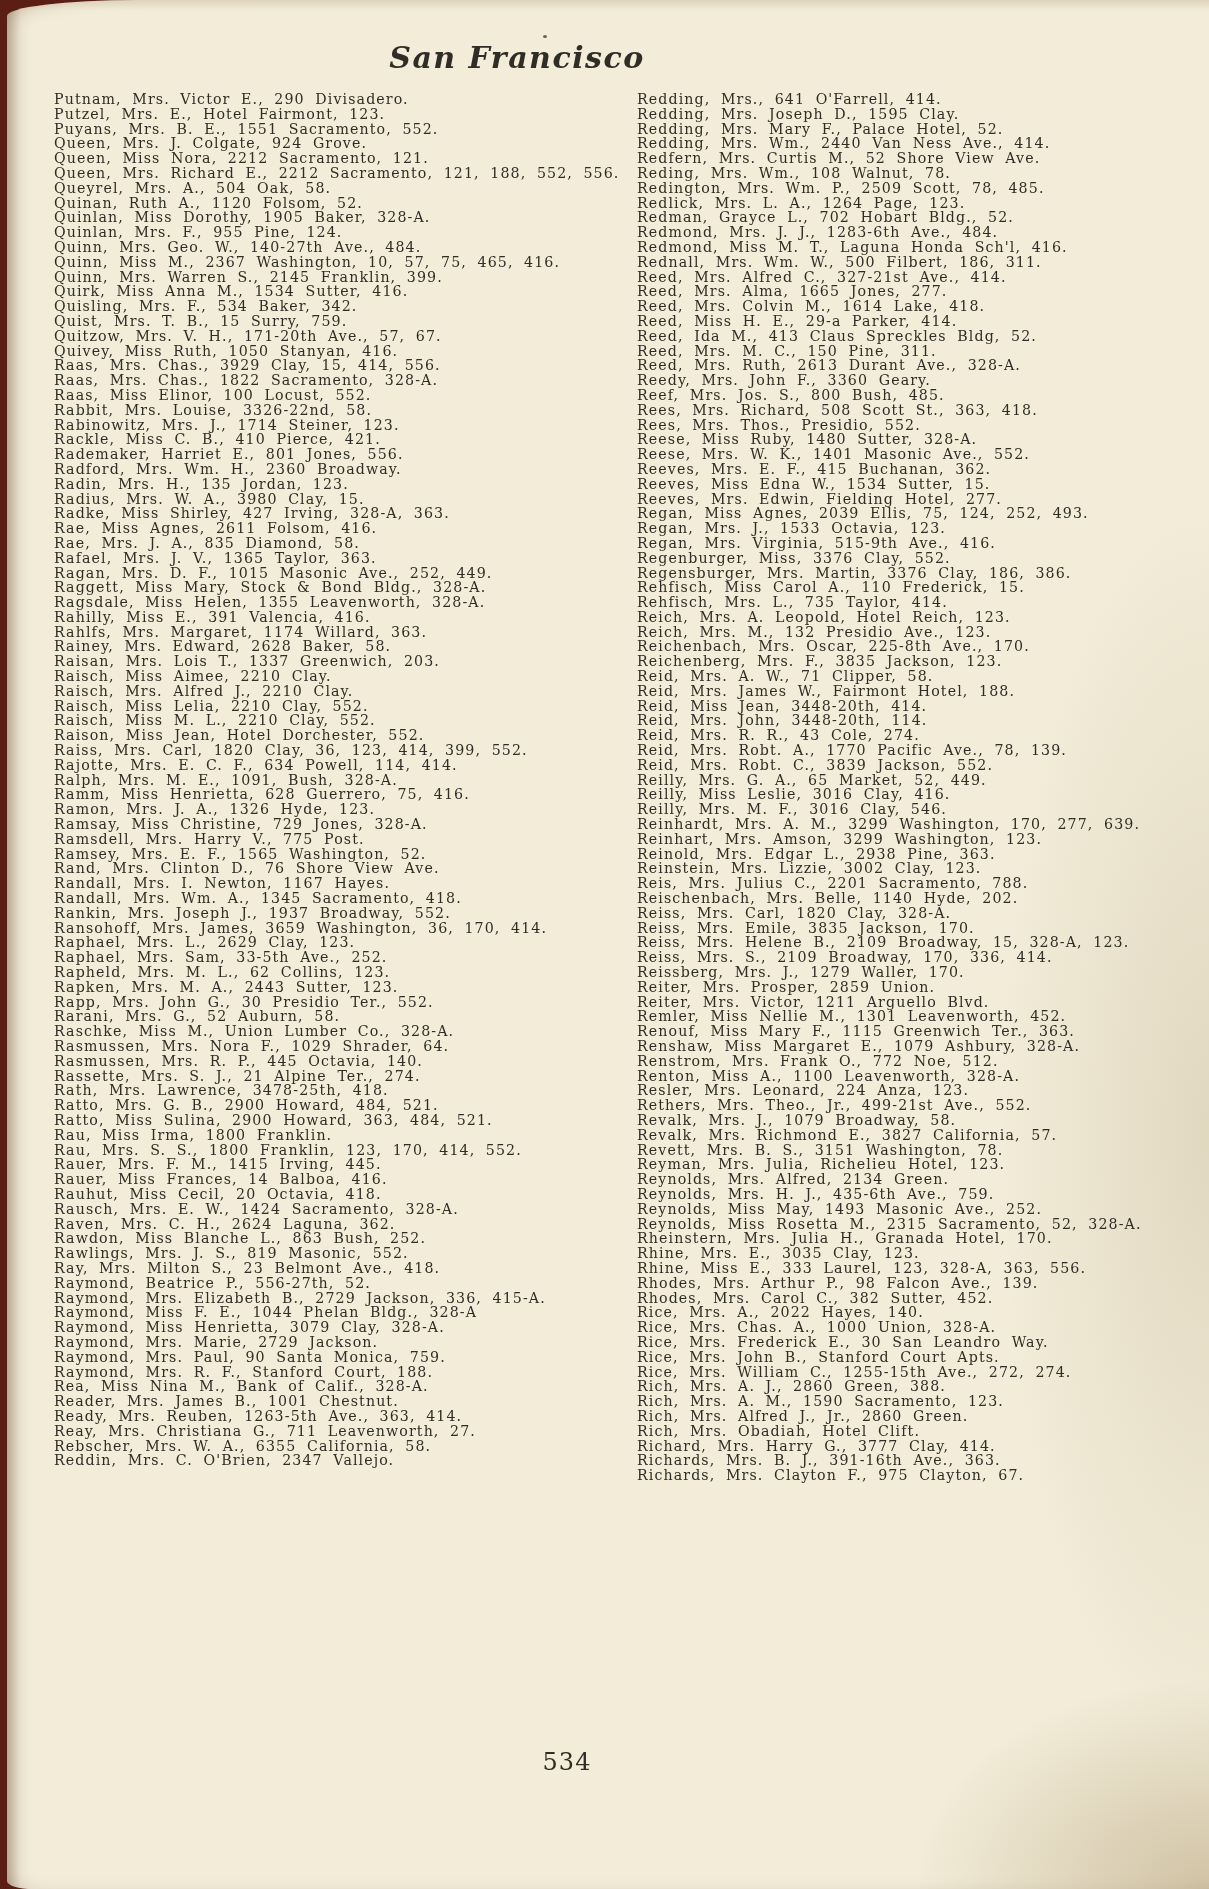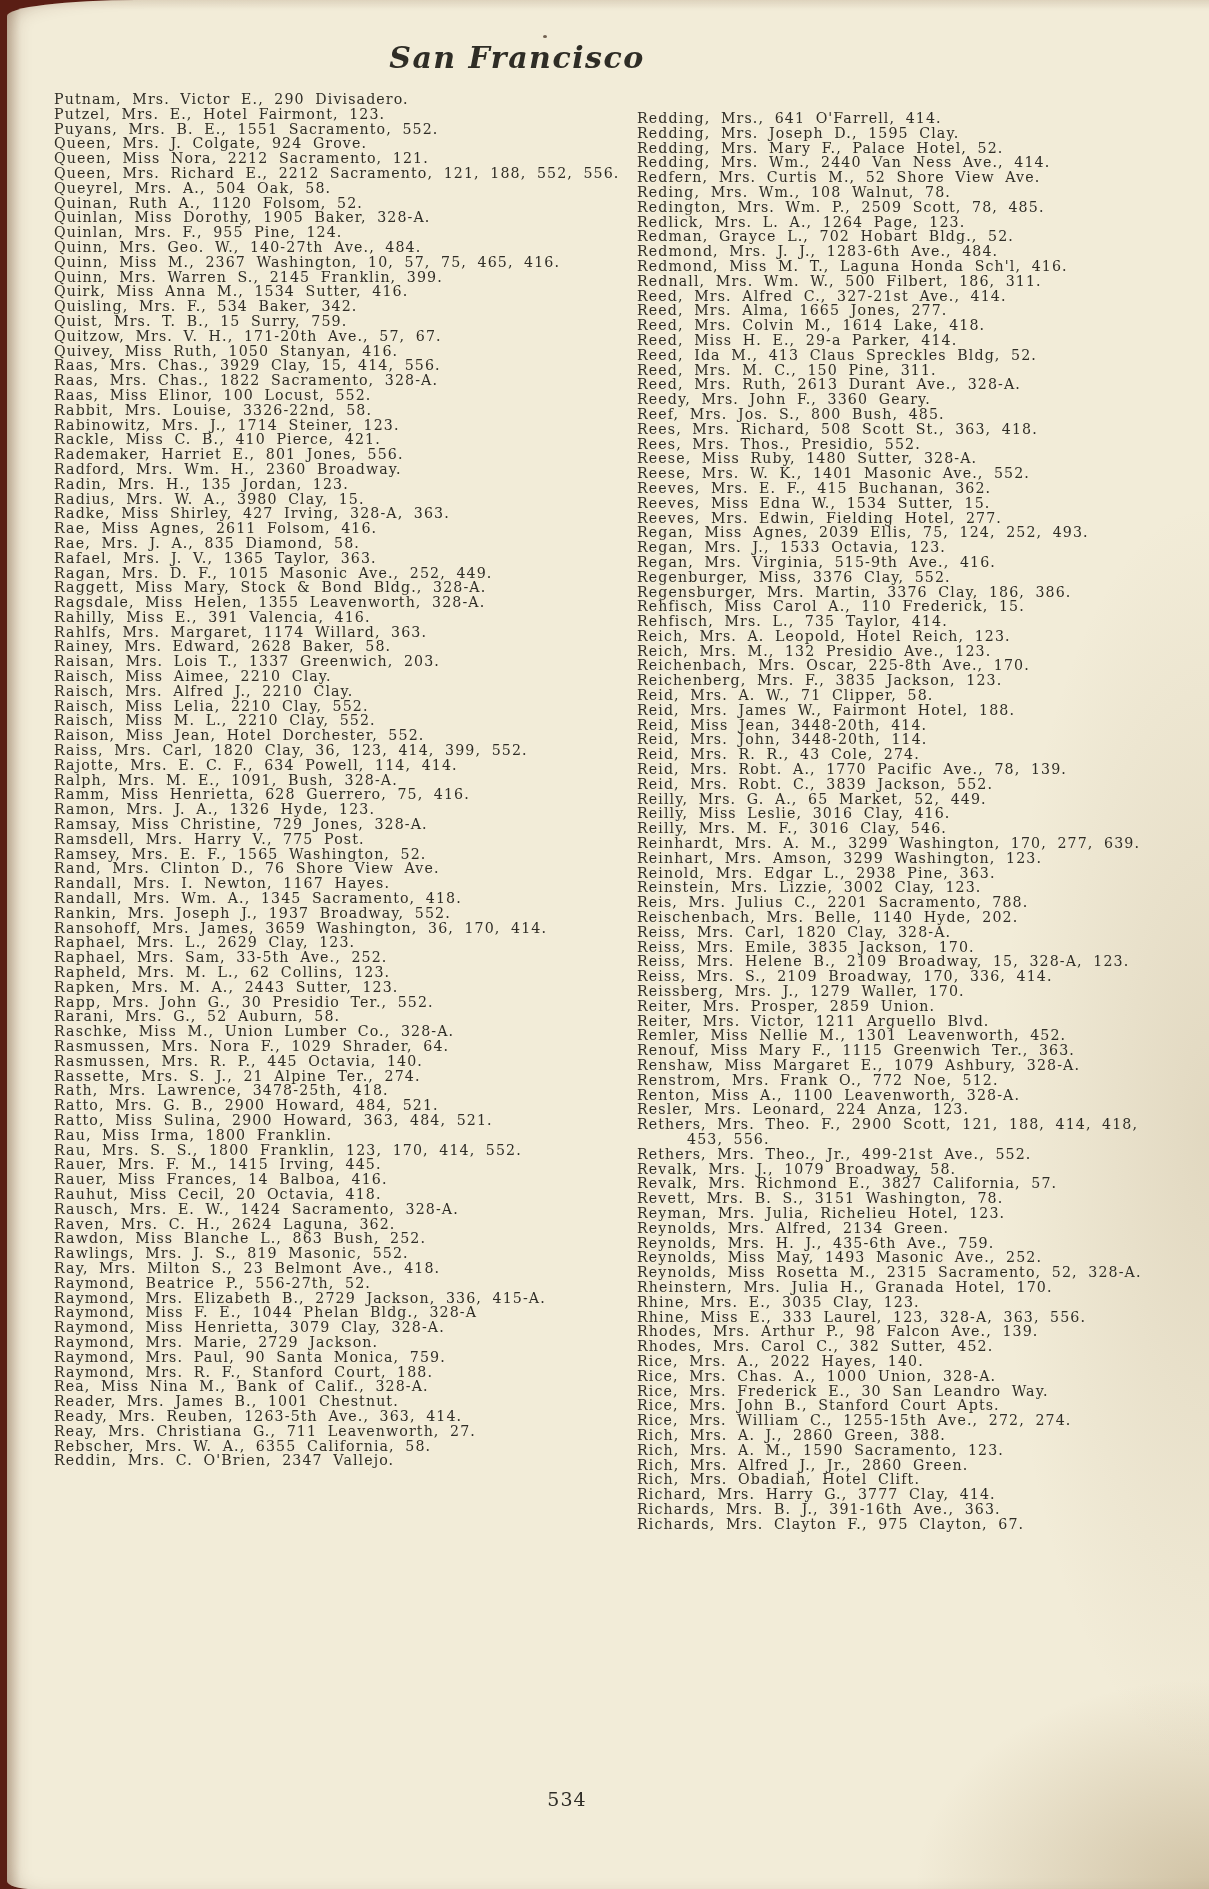--- a/index.html
+++ b/index.html
@@ -43,30 +43,30 @@
   }
   .column {
     position: absolute;
     top: 92px;
     font-size: 14.2px;
     line-height: 14.8px;
     letter-spacing: 1.1px;
     word-spacing: 5px;
   }
   .col-left  { left: 47px;  width: 572px; }
-  .col-right { left: 630px; width: 530px; margin-top: 19px; }
+  .col-right { left: 630px; width: 530px; }
   .entry {
     padding-left: 50px;
     text-indent: -50px;
   }
   .page-number {
     position: absolute;
-    left: 560px; top: 1788px;
+    left: 560px; top: 1748px;
     transform: translateX(-50%);
-    font-size: 19px;
+    font-size: 24px;
     letter-spacing: 1px;
   }
 </style>
 </head>
 <body style="--paper: #f2ecd8; --ink: #2f2d26; --cover: #5a1e14;">
 
 <div class="page">
   <div class="speck"></div>
   <div class="page-header">San Francisco</div>
 
@@ -228,21 +228,20 @@
       <div class="entry">Reiss, Mrs. S., 2109 Broadway, 170, 336, 414.</div>
       <div class="entry">Reissberg, Mrs. J., 1279 Waller, 170.</div>
       <div class="entry">Reiter, Mrs. Prosper, 2859 Union.</div>
       <div class="entry">Reiter, Mrs. Victor, 1211 Arguello Blvd.</div>
       <div class="entry">Remler, Miss Nellie M., 1301 Leavenworth, 452.</div>
       <div class="entry">Renouf, Miss Mary F., 1115 Greenwich Ter., 363.</div>
       <div class="entry">Renshaw, Miss Margaret E., 1079 Ashbury, 328-A.</div>
       <div class="entry">Renstrom, Mrs. Frank O., 772 Noe, 512.</div>
       <div class="entry">Renton, Miss A., 1100 Leavenworth, 328-A.</div>
       <div class="entry">Resler, Mrs. Leonard, 224 Anza, 123.</div>
-      <div class="entry">Rethers, Mrs. Theo. F., 2900 Scott, 121, 188, 414, 418, 453, 556.</div>
       <div class="entry">Rethers, Mrs. Theo., Jr., 499-21st Ave., 552.</div>
       <div class="entry">Revalk, Mrs. J., 1079 Broadway, 58.</div>
       <div class="entry">Revalk, Mrs. Richmond E., 3827 California, 57.</div>
       <div class="entry">Revett, Mrs. B. S., 3151 Washington, 78.</div>
       <div class="entry">Reyman, Mrs. Julia, Richelieu Hotel, 123.</div>
       <div class="entry">Reynolds, Mrs. Alfred, 2134 Green.</div>
       <div class="entry">Reynolds, Mrs. H. J., 435-6th Ave., 759.</div>
       <div class="entry">Reynolds, Miss May, 1493 Masonic Ave., 252.</div>
       <div class="entry">Reynolds, Miss Rosetta M., 2315 Sacramento, 52, 328-A.</div>
       <div class="entry">Rheinstern, Mrs. Julia H., Granada Hotel, 170.</div>

